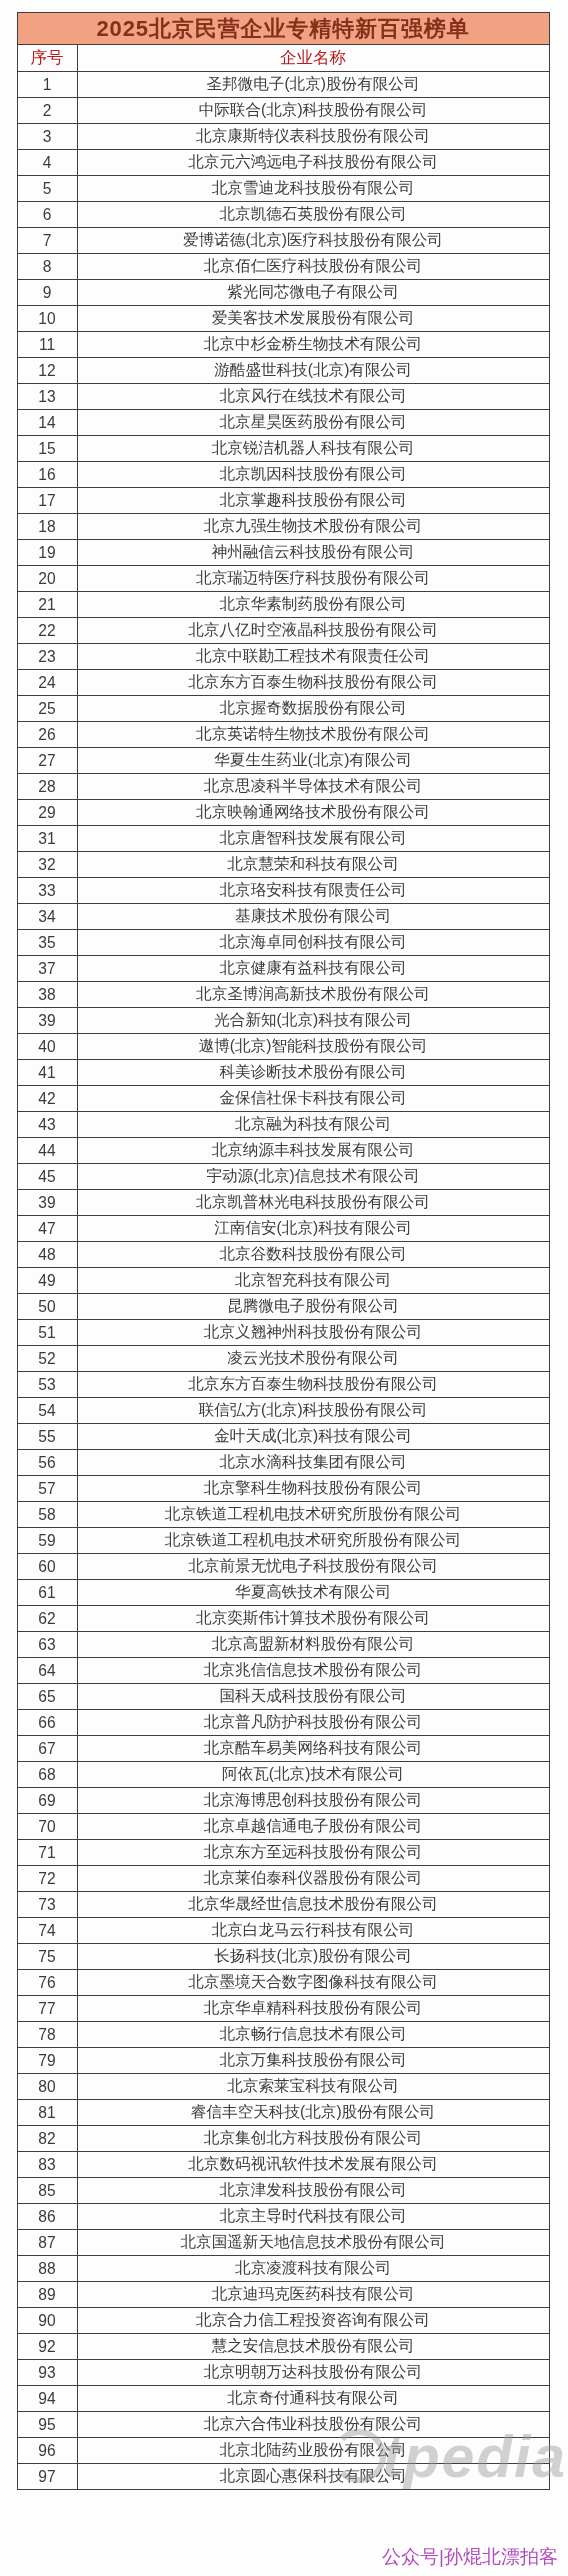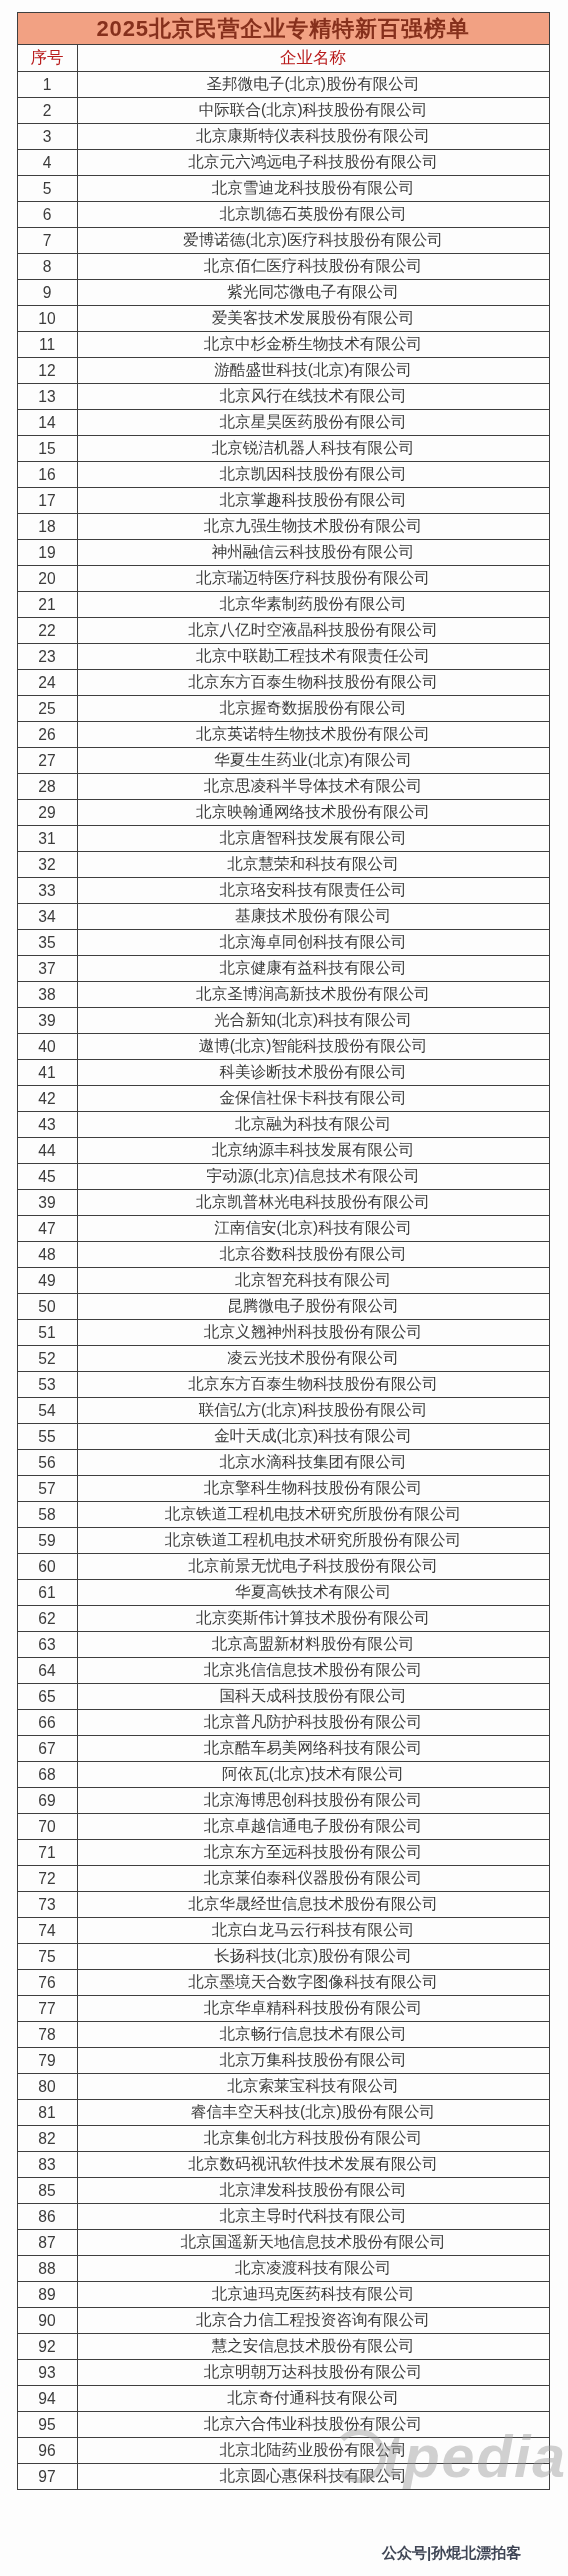--- a/index.html
+++ b/index.html
@@ -73,23 +73,23 @@
     border: 6.4px solid #9a9a9a;
     border-radius: 50%;
     border-left-color: transparent;
     vertical-align: -5.5px;
     margin-right: -3.7px;
   }
   .wm-text {
     position: absolute;
     left: 382px;
     top: 2544px;
-    font-size: 15px;
-    font-weight: bold;
-    color: #0f172a;
+    font-size: 19px;
+    font-weight: normal;
+    color: #a21caf;
     opacity: 0.8;
     pointer-events: none;
     white-space: nowrap;
   }
 </style>
 </head>
 <body>
 
 <div class="table-wrap">
   <table>

